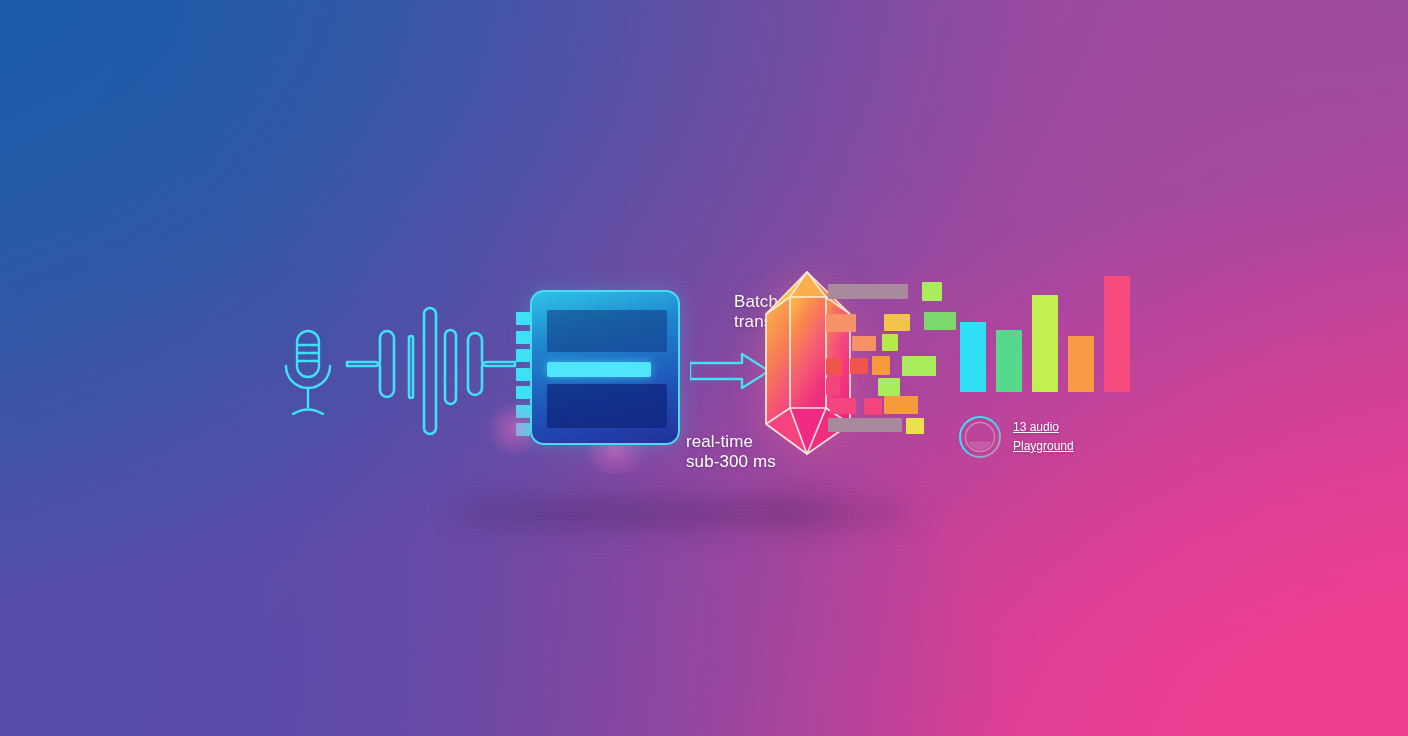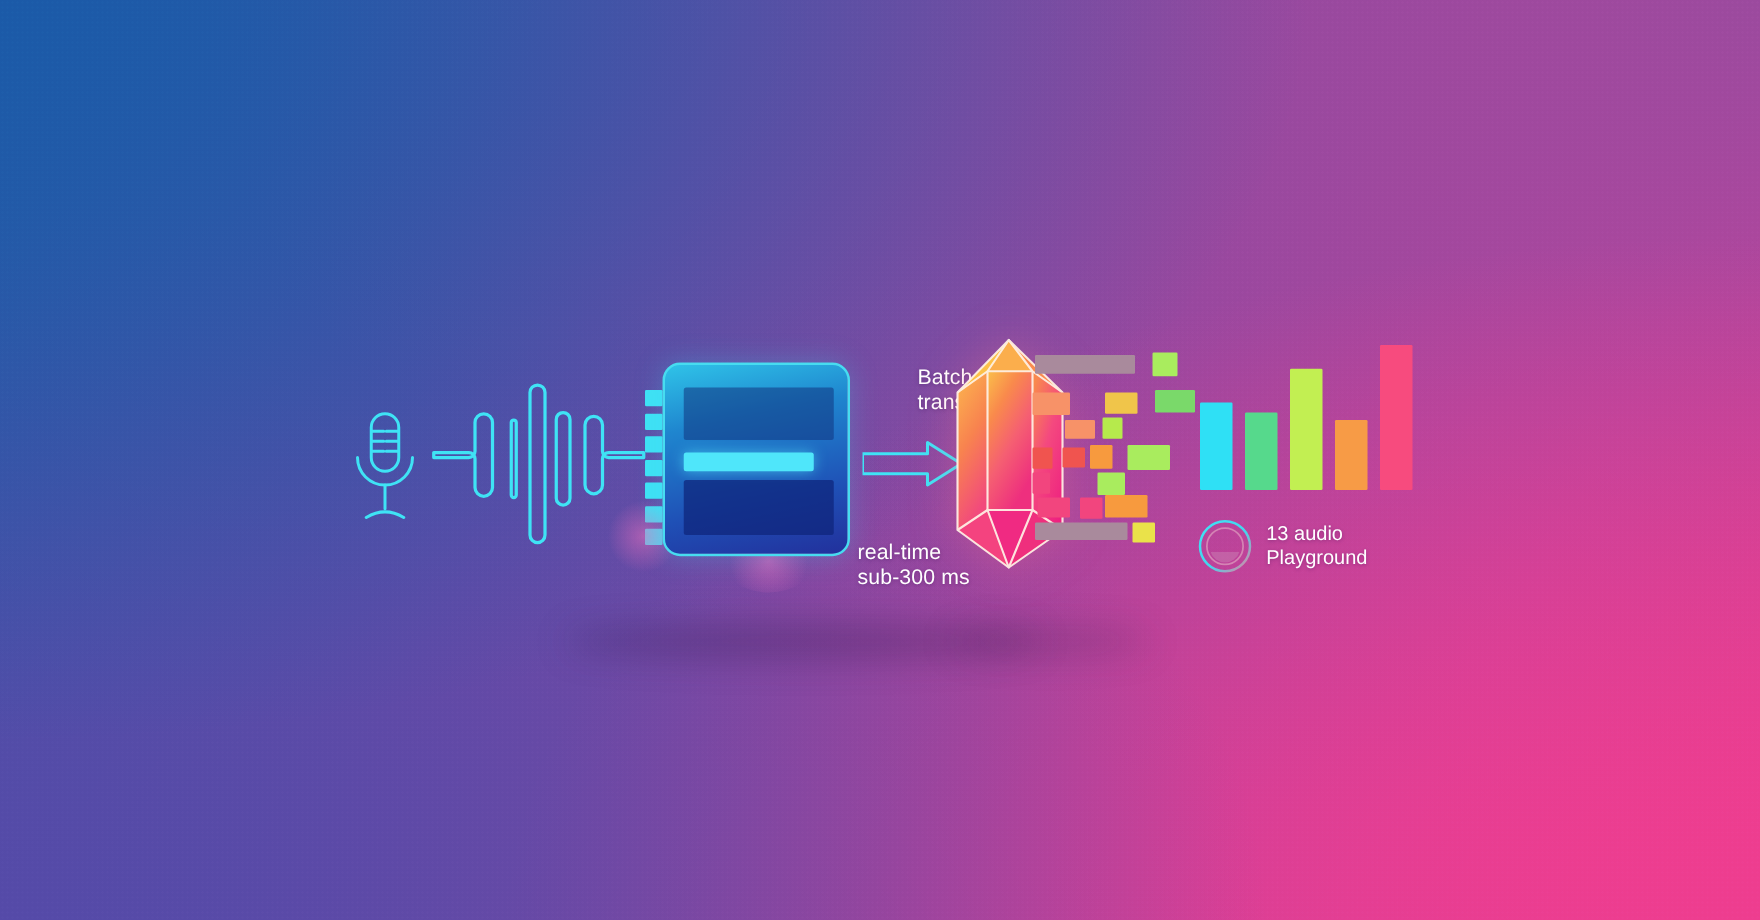--- a/index.html
+++ b/index.html
@@ -111,22 +111,22 @@
 
   
   #bars { left:960px; top:272px; width:172px; height:120px; }
   #bars .bar { position:absolute; bottom:0; border-radius:1px; }
 
   
   #badge { left:958px; top:414px; width:150px; height:46px;
     display:flex; align-items:center; gap:11px; }
   #badge .badge-icon { width:44px; height:44px; flex:0 0 44px; }
   #badge .badge-text {
-    color:#ffffff; font-size:16px; line-height:19px;
-    white-space:pre-line; text-shadow:0 1px 3px rgba(50,15,80,.35);
+    color:#ffffff; font-size:12px; line-height:19px;
+    white-space:pre-line; text-shadow:0 1px 3px rgba(50,15,80,.35);text-decoration:underline;
   }
 </style>
 </head>
 <body>
 
 <div id="stage">
 
   <div class="bg-base"></div>
   <div class="bg-noise"></div>
 

